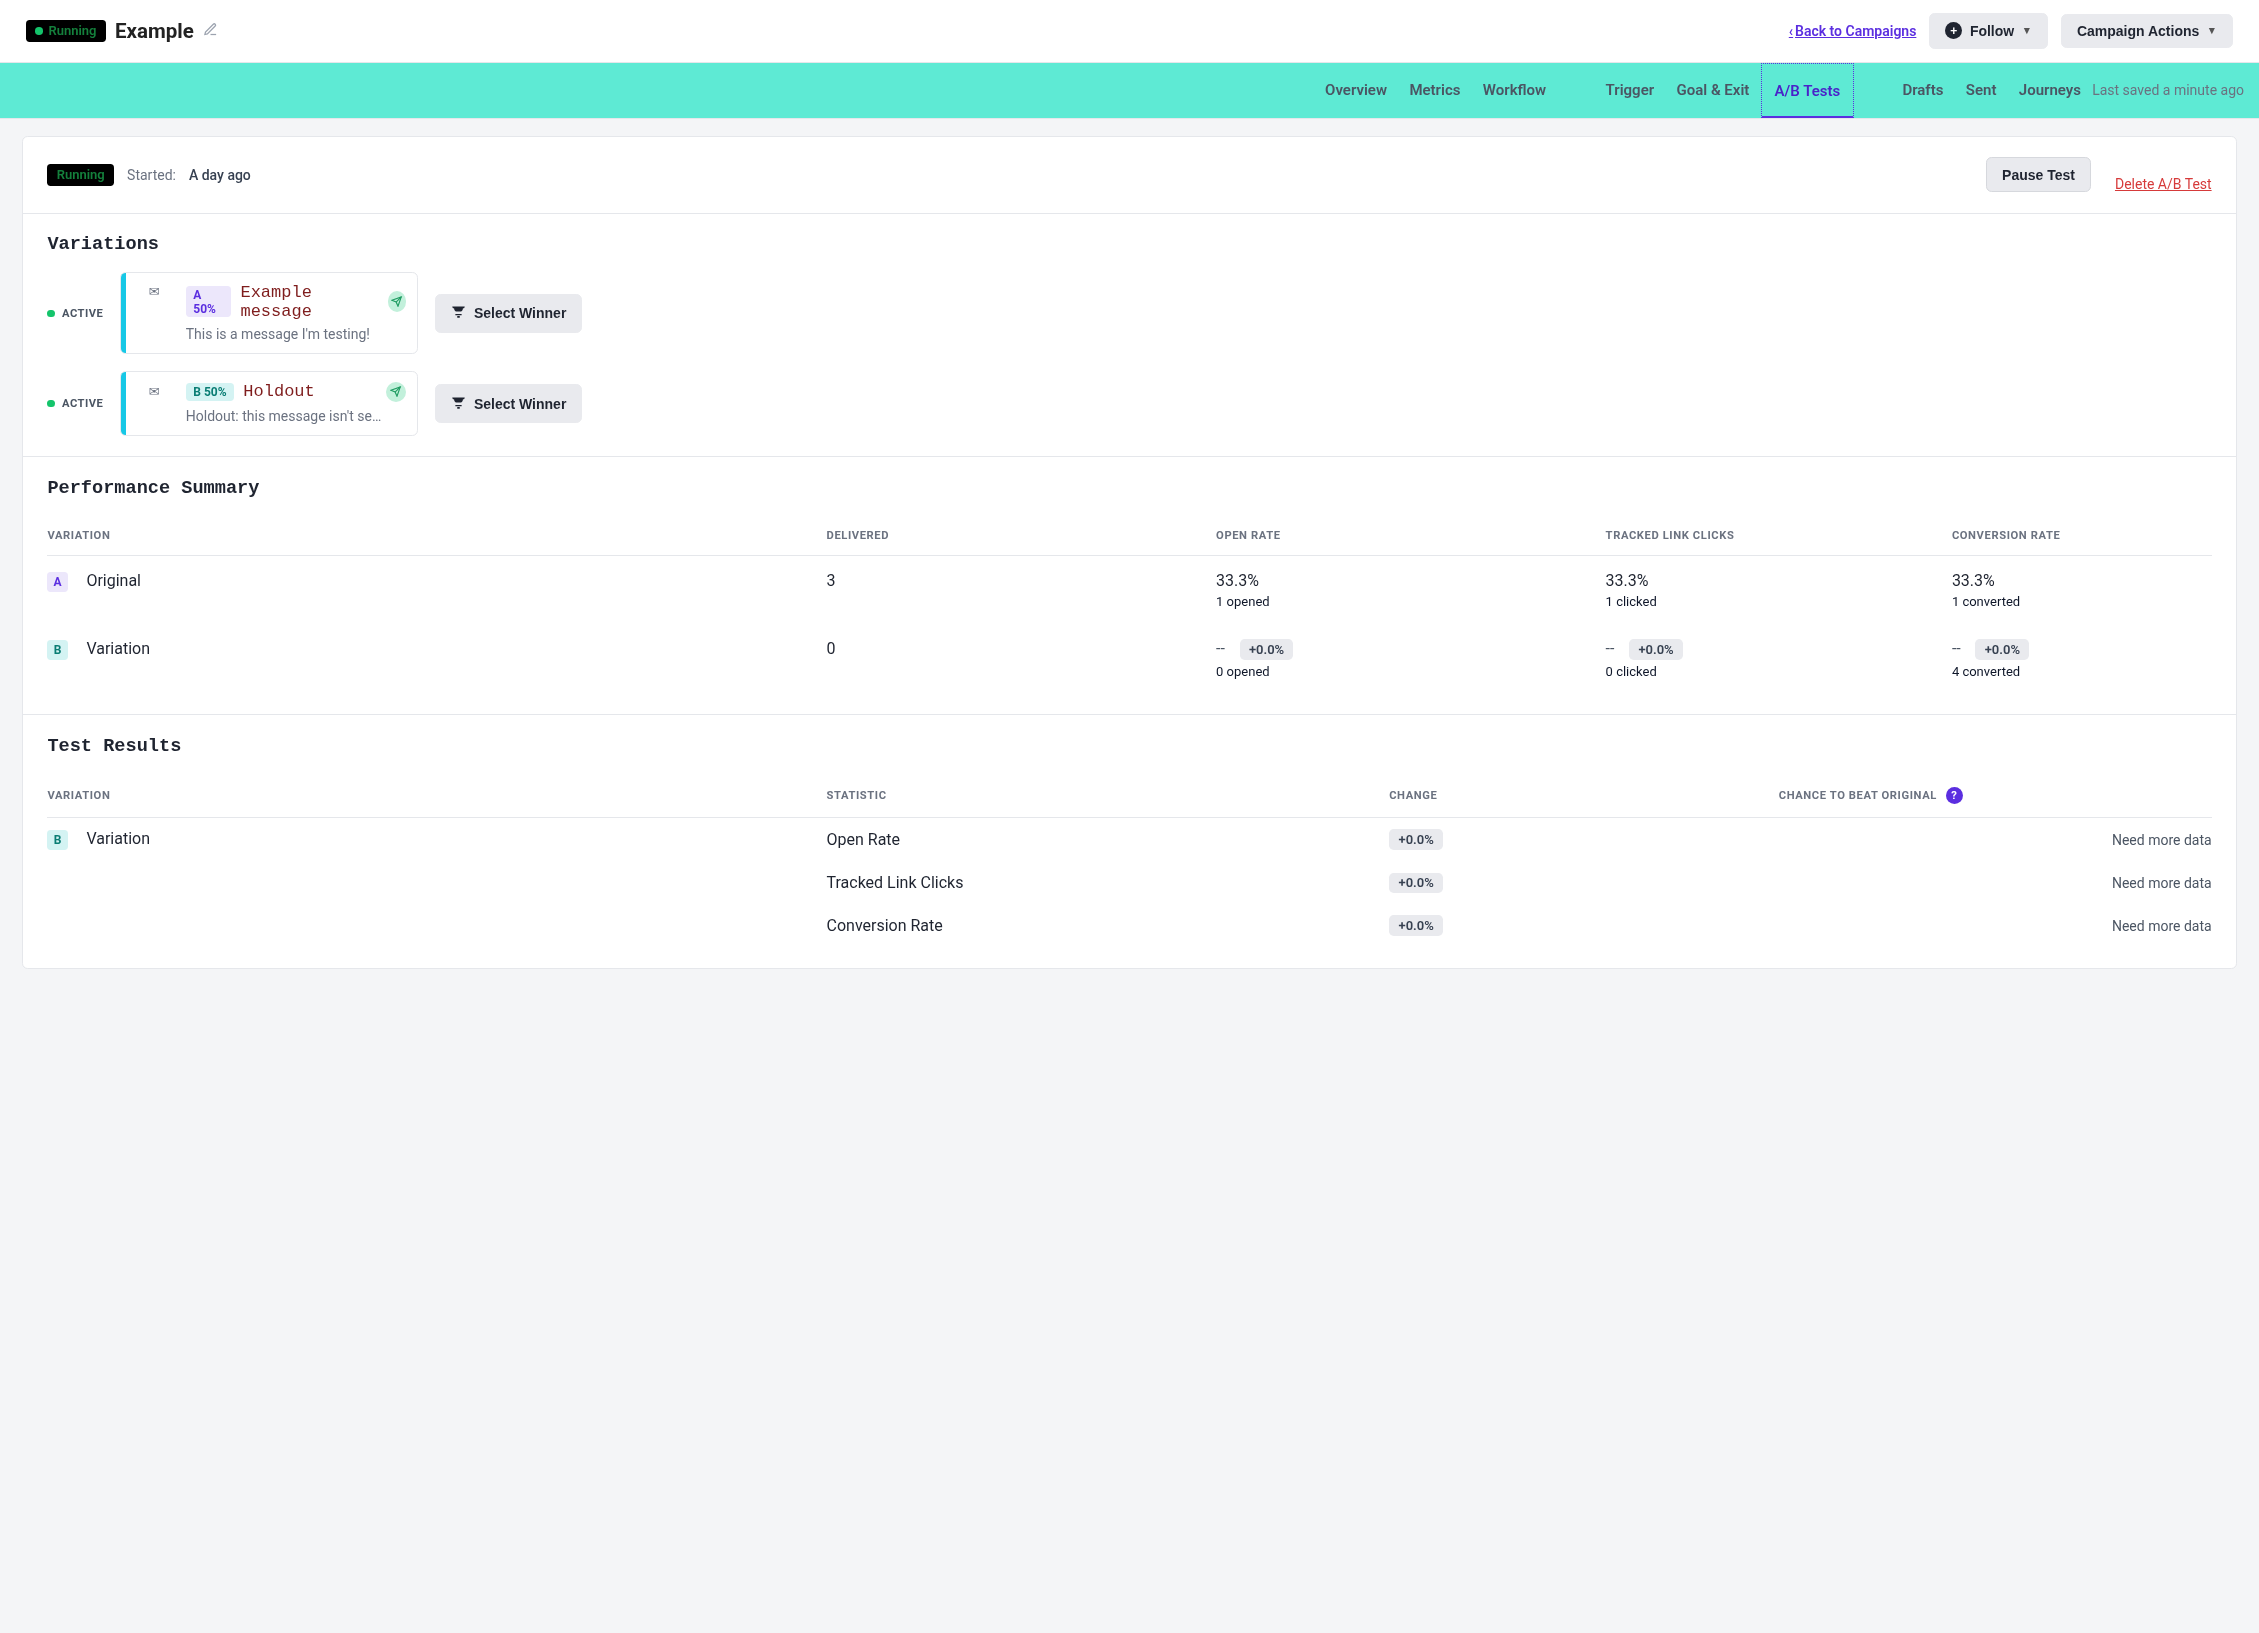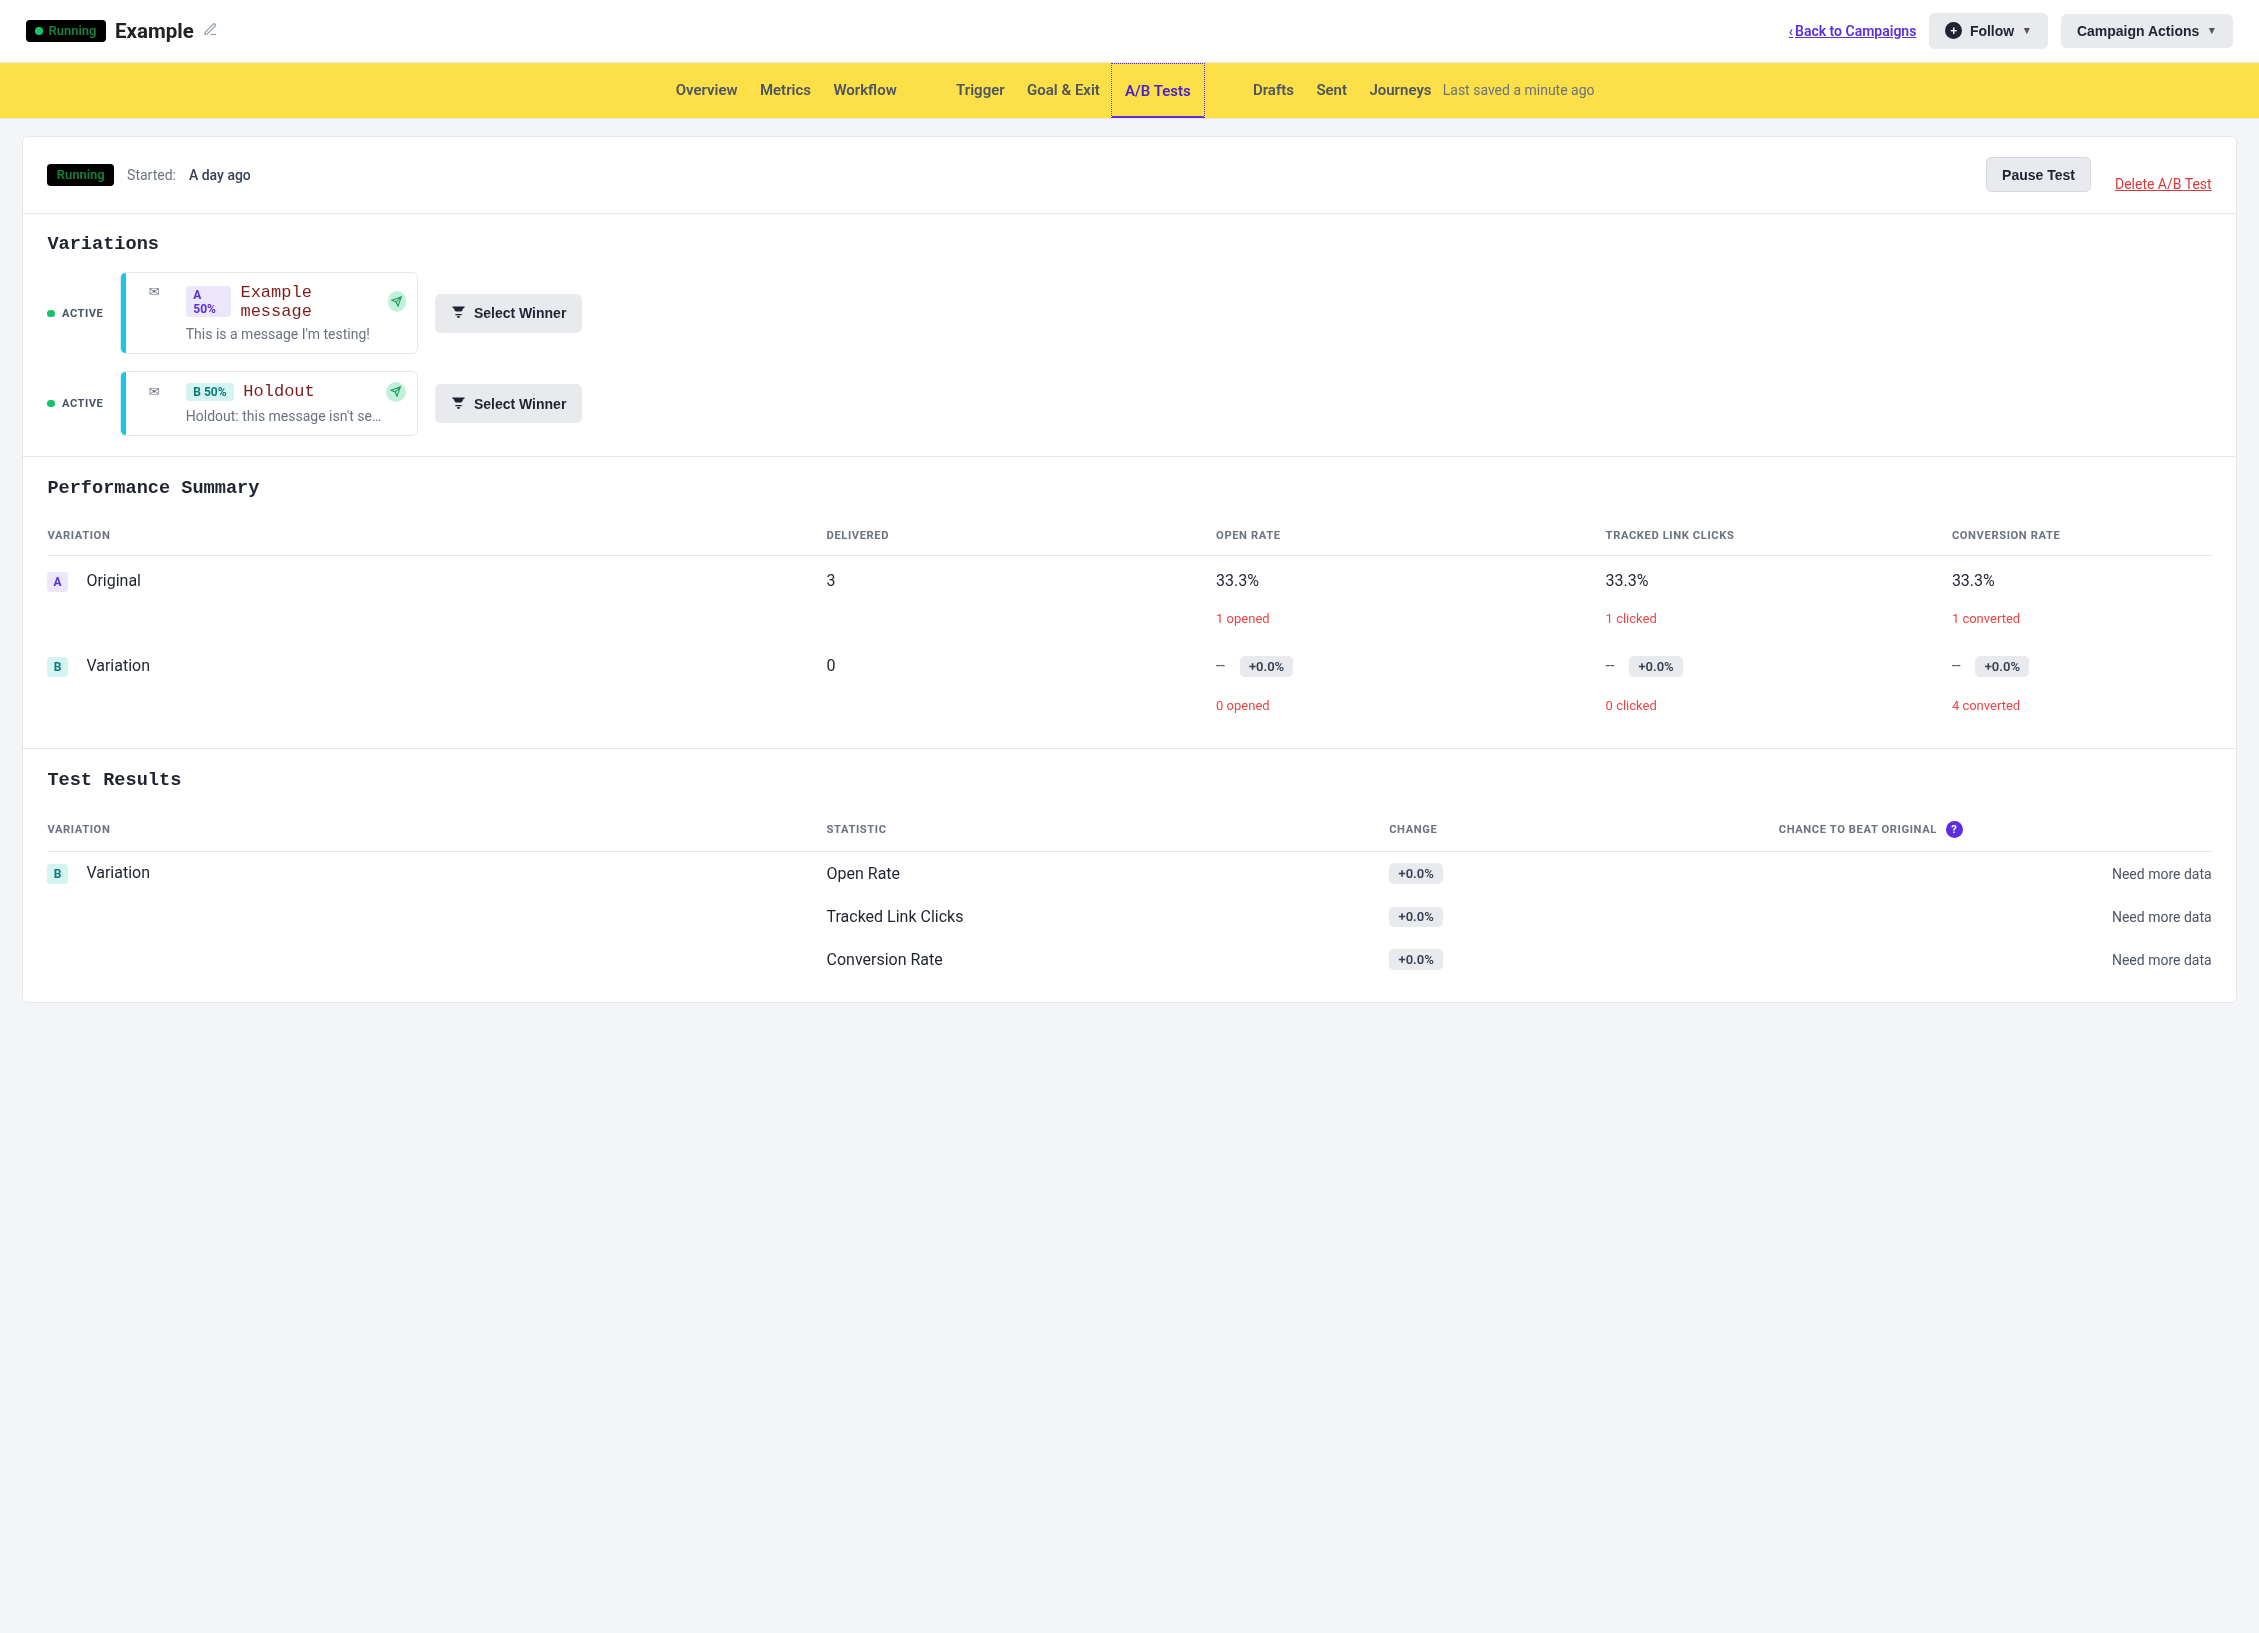--- a/index.html
+++ b/index.html
@@ -36,22 +36,22 @@
     font-weight: 600; font-size: 14px; color: #1f2430; cursor: pointer;
   }
   .btn .chev { font-size: 10.3px; color:#555; }
   .circle-plus {
     width:17px; height:17px; border-radius:50%; background:#1f2430; color:#fff;
     display:inline-flex; align-items:center; justify-content:center; font-size:12px; line-height:1;
   }
 
   
   .tabsrow {
-    display:flex; align-items:center; justify-content:center;
-    background:#fde047; padding: 0 15px; border-bottom:0.9px solid #e5e7eb;
+    display:flex; align-items:center; justify-content:flex-end;
+    background:#5eead4; padding: 0 15px; border-bottom:0.9px solid #e5e7eb;
   }
   .tabs { display:flex; align-items:center; gap: 0; }
   .tab { padding: 18.6px 11.2px; color:#4b5563; font-weight:600; font-size:15px; cursor:pointer; }
   .tab.gap { width: 37px; }
   .tab.active {
     color:#4a23c9;
     border:0.9px dotted #5b2ee0;
     border-bottom:2.8px solid #5b2ee0;
     padding: 17.7px 13px 16px 13px;
   }
@@ -121,21 +121,21 @@
   .perf td { padding: 15px 0; vertical-align:top; }
   .var-badge-a {
     display:inline-flex; width:20.5px; height:20.5px; border-radius:3.7px; background:#ece7fb; color:#5b2ee0;
     align-items:center; justify-content:center; font-weight:700; font-size:12px; margin-right:15px;
   }
   .var-badge-b {
     display:inline-flex; width:20.5px; height:20.5px; border-radius:3.7px; background:#d4f3f3; color:#0a7d74;
     align-items:center; justify-content:center; font-weight:700; font-size:12px; margin-right:15px;
   }
   .cell-main { font-size:16px; color:#1f2430; }
-  .cell-sub { font-size:13px; color:#ef4444; margin-top:21px; }
+  .cell-sub { font-size:13px; color:#0f172a; margin-top:4px; }
   .delta-pill {
     display:inline-block; background:#e9eaee; color:#374151; font-weight:600;
     padding:2.8px 9.3px; border-radius:4.7px; font-size:13px; margin-left:11.2px;
   }
   .dash { color:#4b5563; font-size:16px; }
 
   
   .q-badge {
     display:inline-flex; width:17px; height:17px; border-radius:50%; background:#5b2ee0; color:#fff;
     align-items:center; justify-content:center; font-size:11.2px; font-weight:700; margin-left:5.6px;

